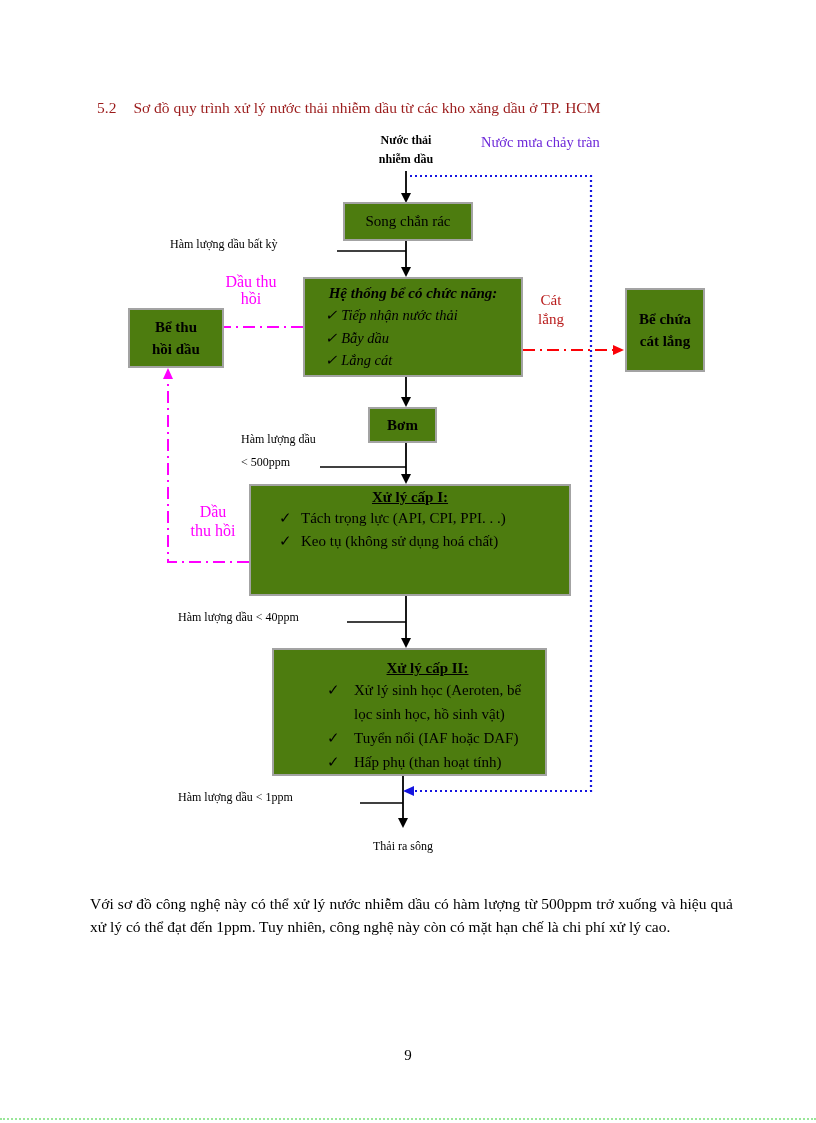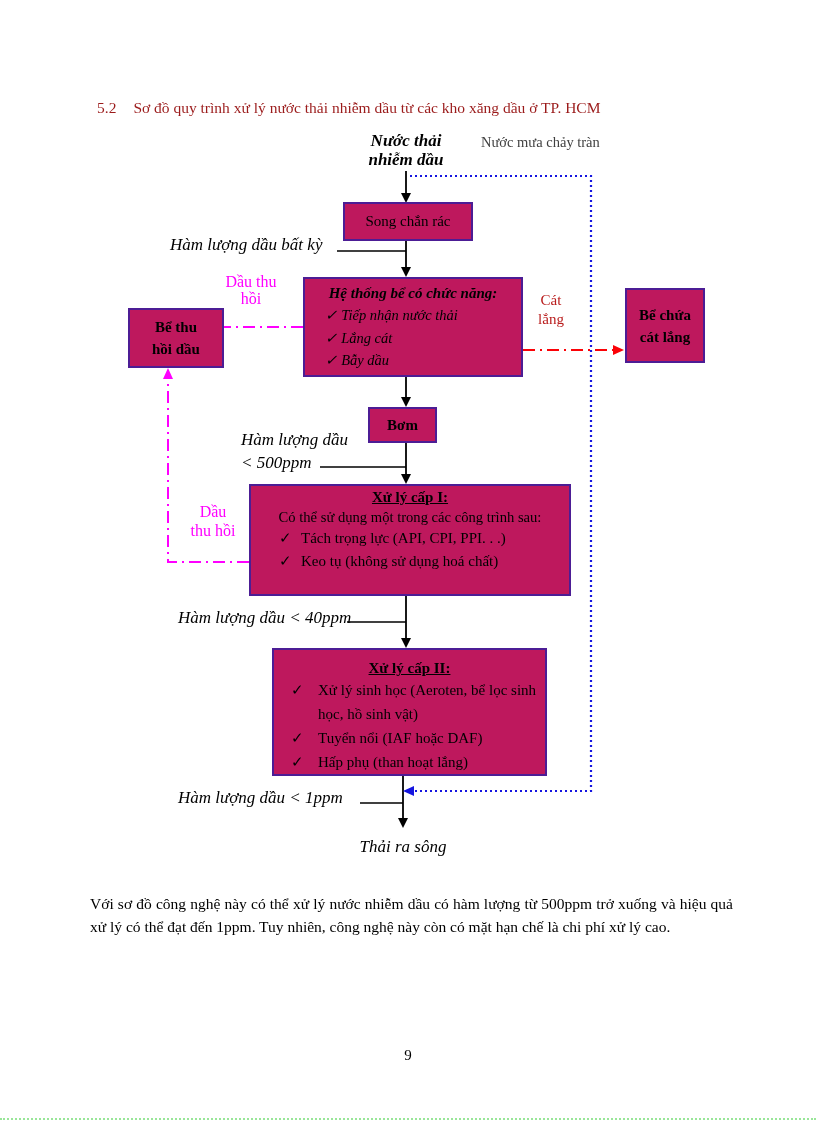--- a/index.html
+++ b/index.html
@@ -17,30 +17,30 @@
     position: absolute; left: 97px; top: 99px;
     font-weight: normal; font-size: 15.5px; color: #9B1B1B;
     white-space: nowrap;
   }
   .heading .num { display: inline-block; margin-right: 17px; }
 
   .abs { position: absolute; }
   .pre { white-space: pre-line; }
   .ctr { text-align: center; }
 
-  .lbl { font-size: 17px; line-height: 19px; font-style: italic; }
+  .lbl { font-size: 12px; line-height: 19px; }
   .bold { font-weight: bold; }
-  .blue-txt { color: #404040; font-size: 14.5px; }
+  .blue-txt { color: #6d28d9; font-size: 14.5px; }
   .magenta-txt { color: #FF00FF; font-size: 16px; line-height: 17px; }
   .red-txt { color: #b91c1c; font-size: 15px; line-height: 18px; }
 
   .box {
     position: absolute;
-    border: 2px solid #4c1d95;
-    background: #be185d;
+    border: 2px solid #a3a3a3;
+    background: #4d7c0f;
     box-sizing: border-box;
     font-size: 15px;
   }
   .flexctr { display: flex; align-items: center; justify-content: center; }
 
   .box-tank-system { padding: 4px 6px 0 6px; }
   .box-tank-system .t { font-weight: bold; text-align: center; line-height: 21px; font-size: 15px; }
   .box-tank-system .items { padding-left: 14px; }
   .box-tank-system .ci { line-height: 22.5px; font-size: 14.5px; text-align: left; }
   .box-tank-system .ck { margin-right: 4px; }
@@ -136,71 +136,70 @@
 
   <div class="abs lbl" style="left:170px; top:235px;">Hàm lượng dầu bất kỳ</div>
 
   <div class="abs magenta-txt ctr pre" style="left:214px; top:273px; width:74px;">Dầu thu
 hồi</div>
 
   <div class="box box-tank-system" style="left:303px; top:277px; width:220px; height:100px;font-style:italic;">
     <div class="t">Hệ thống bể có chức năng:</div>
     <div class="items">
       <div class="ci"><span class="ck">✓</span><span>Tiếp nhận nước thải</span></div>
+      <div class="ci"><span class="ck">✓</span><span>Bẫy dầu</span></div>
       <div class="ci"><span class="ck">✓</span><span>Lắng cát</span></div>
-      <div class="ci"><span class="ck">✓</span><span>Bẫy dầu</span></div>
     </div>
   </div>
 
   <div class="box flexctr ctr pre two-line" style="left:128px; top:308px; width:96px; height:60px;">Bể thu
 hồi dầu</div>
 
   <div class="abs red-txt ctr pre" style="left:528px; top:291px; width:46px; line-height:19px;">Cát
 lắng</div>
-  <div class="box flexctr ctr pre two-line" style="left:625px; top:288px; width:80px; height:75px;">Bể chứa
+  <div class="box flexctr ctr pre two-line" style="left:625px; top:288px; width:80px; height:84px;">Bể chứa
 cát lắng</div>
 
   <div class="box flexctr bold" style="left:368px; top:407px; width:69px; height:36px;">
     <span>Bơm</span>
   </div>
 
   <div class="abs lbl pre" style="left:241px; top:428px; line-height:23px;">Hàm lượng dầu
 &lt; 500ppm</div>
 
   <div class="box box-stage1" style="left:249px; top:484px; width:322px; height:112px;">
     <div class="stage-title">Xử lý cấp I:</div>
-    <div class="intro">Có thể sử dụng một trong các công trình sau:</div>
     <div class="ci">
         <span class="ck">✓</span>
         <span>Tách trọng lực (API, CPI, PPI. . .)</span>
       </div>
     <div class="ci">
         <span class="ck">✓</span>
         <span>Keo tụ (không sử dụng hoá chất)</span>
       </div>
   </div>
 
   <div class="abs magenta-txt ctr pre" style="left:184px; top:502px; width:58px; line-height:19px;">Dầu
 thu hồi</div>
 
   <div class="abs lbl" style="left:178px; top:608px;">Hàm lượng dầu &lt; 40ppm</div>
 
-  <div class="box box-stage2" style="left:272px; top:648px; width:275px; height:128px;">
+  <div class="box box-stage2" style="left:272px; top:648px; width:275px; height:128px;padding-left:36px;">
     <div class="stage-title">Xử lý cấp II:</div>
     <div class="ci">
         <span class="ck">✓</span>
         <span>Xử lý sinh học (Aeroten, bể lọc sinh học, hồ sinh vật)</span>
       </div>
     <div class="ci">
         <span class="ck">✓</span>
         <span>Tuyển nổi (IAF hoặc DAF)</span>
       </div>
     <div class="ci">
         <span class="ck">✓</span>
-        <span>Hấp phụ (than hoạt lắng)</span>
+        <span>Hấp phụ (than hoạt tính)</span>
       </div>
   </div>
 
   <div class="abs lbl" style="left:178px; top:788px;">Hàm lượng dầu &lt; 1ppm</div>
 
   <div class="abs lbl ctr" style="left:353px; top:837px; width:100px;">Thải ra sông</div>
 
   <p class="body-par">Với sơ đồ công nghệ này có thể xử lý nước nhiễm dầu có hàm lượng từ 500ppm trở xuống và hiệu quả xử lý có thể đạt đến 1ppm. Tuy nhiên, công nghệ này còn có mặt hạn chế là chi phí xử lý cao.</p>
 
   <div class="pagenum">9</div>

